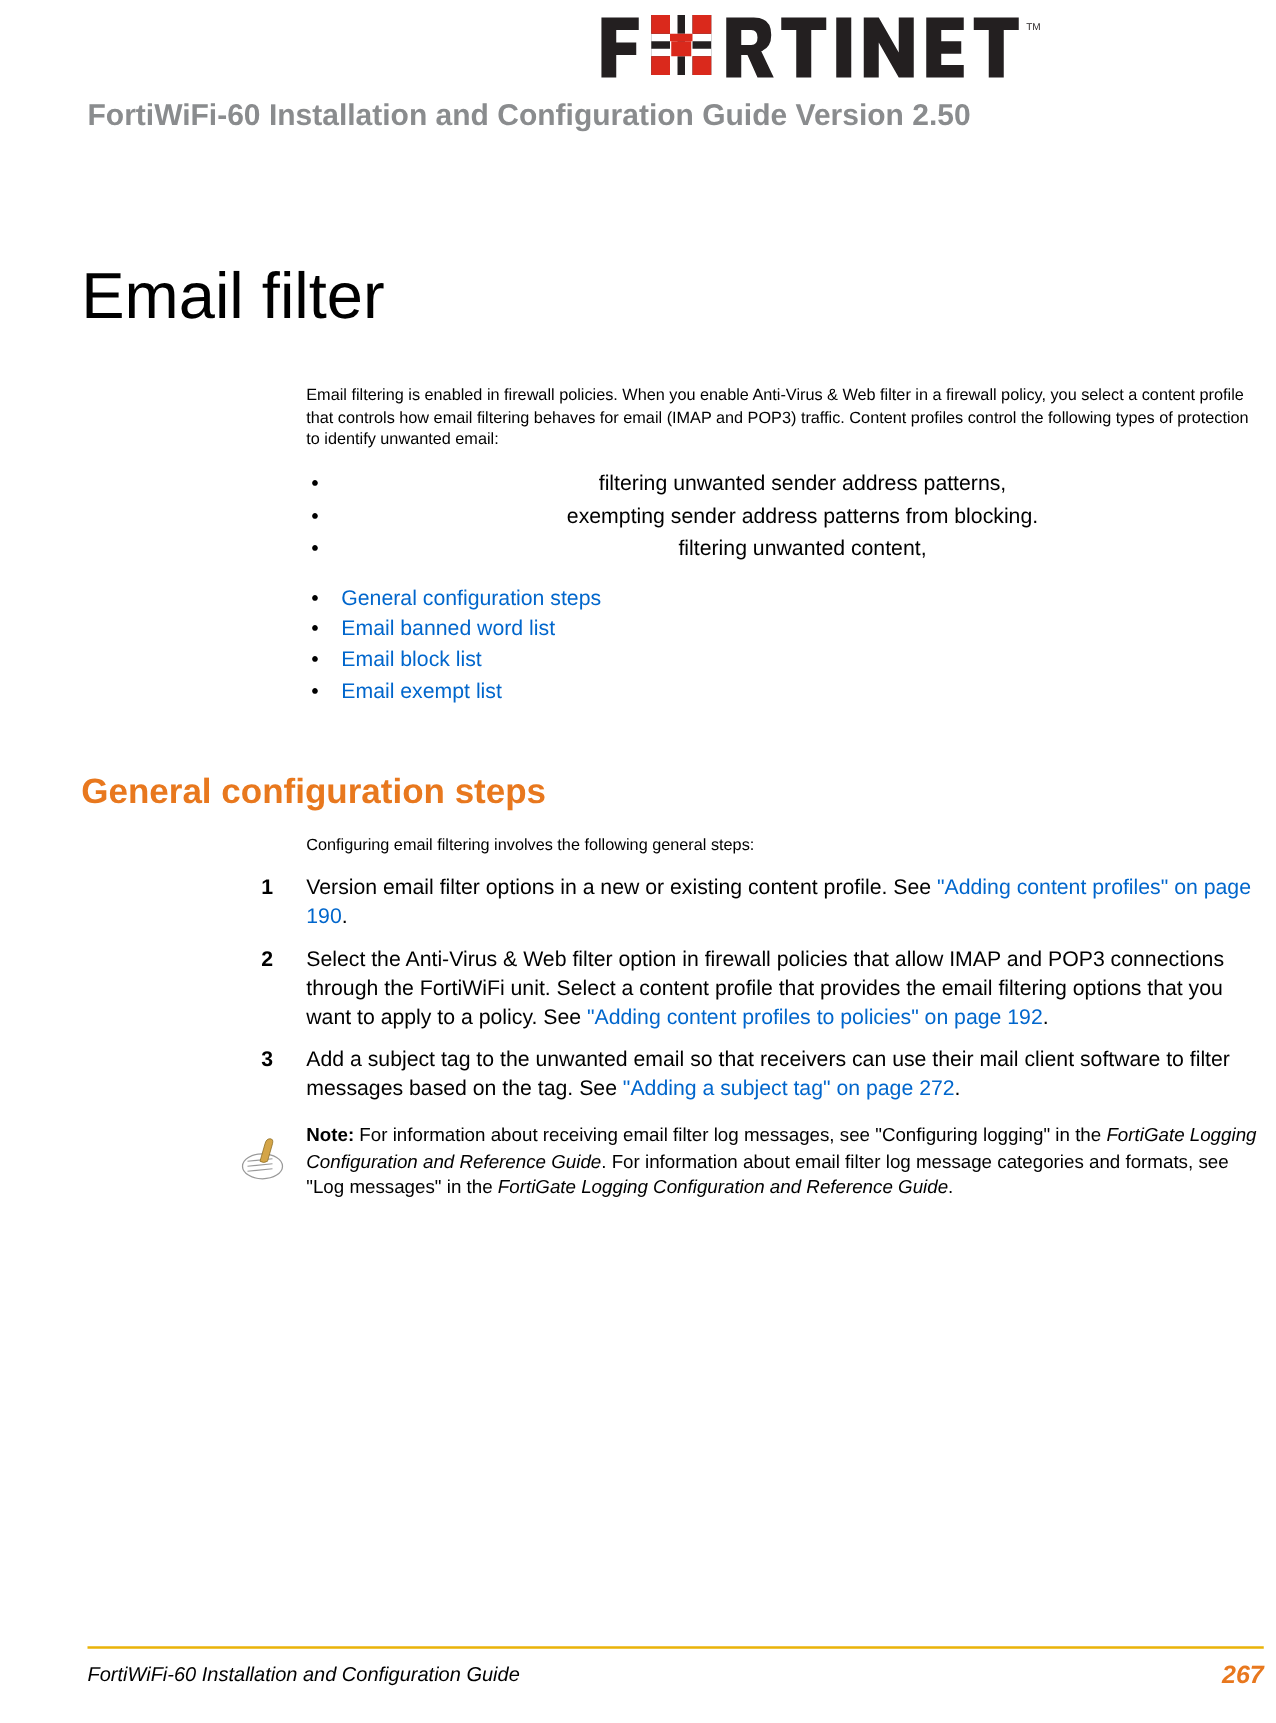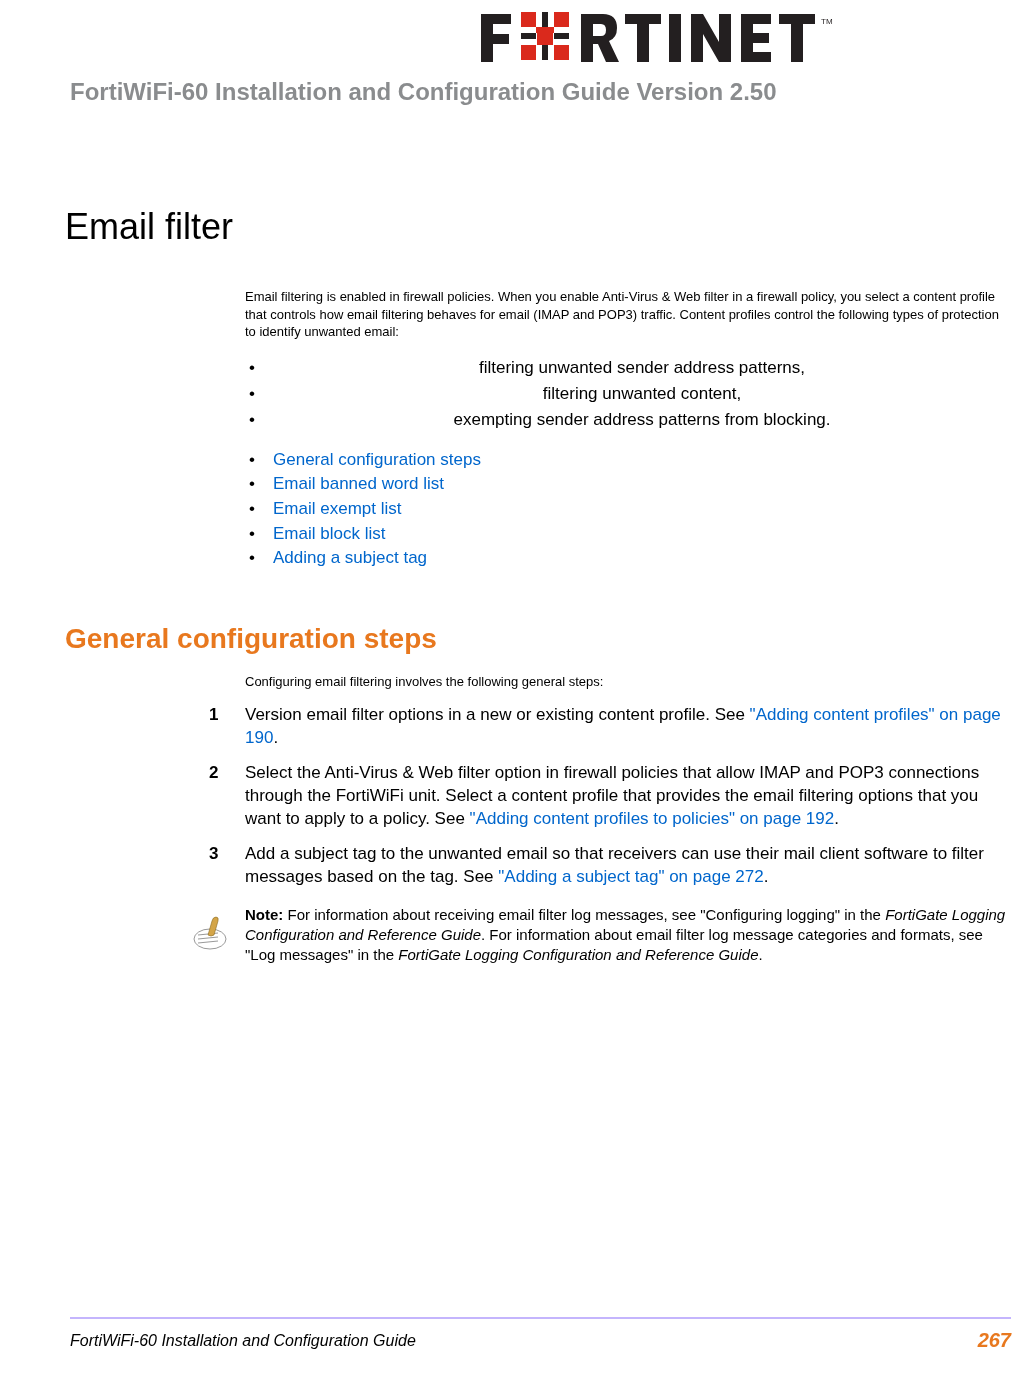--- a/index.html
+++ b/index.html
@@ -31,21 +31,21 @@
     }
     .doc-title {
       text-align: left;
       font-size: 24px;
       font-weight: bold;
       color: #8a8c8e;
       margin-bottom: 100px;
       padding-right: 0;
     }
     .chapter-title {
-      font-size: 36px;
+      font-size: 52px;
       font-weight: normal;
       color: #000;
       margin-bottom: 40px;
       margin-left: -5px;
     }
     .body-content {
       margin-left: 175px;
       padding-right: 0;
     }
     .body-content p {
@@ -135,21 +135,21 @@
       font-weight: bold;
     }
     .note-text i {
       font-style: italic;
     }
     .footer {
       position: absolute;
       bottom: 26px;
       left: 70px;
       right: 10px;
-      border-top: 2px solid #c4b5fd;
+      border-top: 2px solid #eab308;
       padding-top: 10px;
       display: flex;
       justify-content: space-between;
       align-items: center;
     }
     .footer-title {
       font-style: italic;
       font-size: 16px;
       color: #000;
     }
@@ -205,31 +205,30 @@
 
   <div class="doc-title">FortiWiFi-60 Installation and Configuration Guide Version 2.50</div>
 
   <h1 class="chapter-title">Email filter</h1>
 
   <div class="body-content">
     <p>Email filtering is enabled in firewall policies. When you enable Anti-Virus &amp; Web filter in a firewall policy, you select a content profile that controls how email filtering behaves for email (IMAP and POP3) traffic. Content profiles control the following types of protection to identify unwanted email:</p>
 
     <ul class="bullet-list">
       <li>filtering unwanted sender address patterns,</li>
+      <li>exempting sender address patterns from blocking.</li>
       <li>filtering unwanted content,</li>
-      <li>exempting sender address patterns from blocking.</li>
     </ul>
 
 
     <ul class="link-list">
       <li><a href="#" class="link">General configuration steps</a></li>
       <li><a href="#" class="link">Email banned word list</a></li>
+      <li><a href="#" class="link">Email block list</a></li>
       <li><a href="#" class="link">Email exempt list</a></li>
-      <li><a href="#" class="link">Email block list</a></li>
-      <li><a href="#" class="link">Adding a subject tag</a></li>
     </ul>
   </div>
 
   <h2 class="section-title">General configuration steps</h2>
 
   <div class="body-content">
     <p>Configuring email filtering involves the following general steps:</p>
 
     <ol class="num-list">
       <li>

